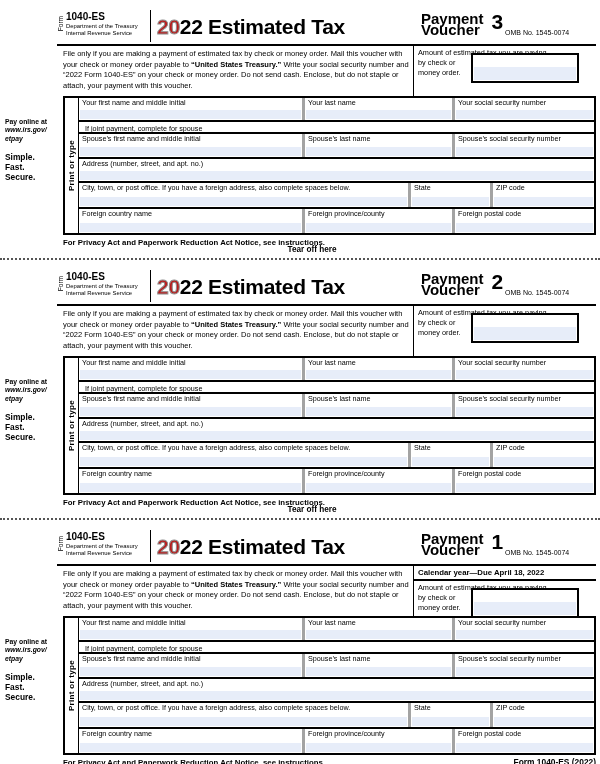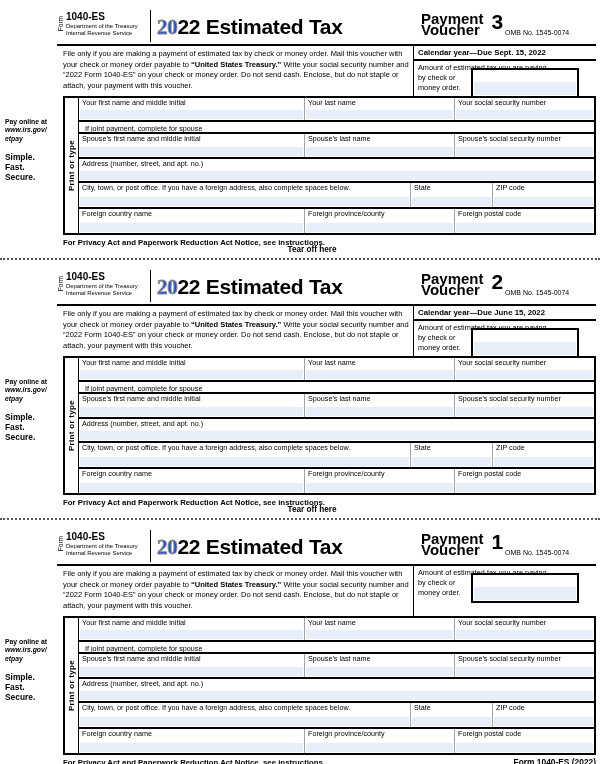--- a/index.html
+++ b/index.html
@@ -9,21 +9,21 @@
   .voucher { width:600px; height:236px; position:relative; background:#fff; }
 
   
   .vh { height:38px; position:relative; }
   .form-id { position:absolute; left:57px; top:4px; display:flex; align-items:center; }
   .form-rot { writing-mode:vertical-rl; transform:rotate(180deg); font-size:6.5px; line-height:7px; margin-right:2px; }
   .form-num { font-size:10px; font-weight:bold; line-height:13px; }
   .dept { font-size:5.9px; line-height:6.6px; }
   .vdivider { position:absolute; left:150px; top:4px; width:1px; height:32px; background:#000; }
   .title { position:absolute; left:157px; top:9px; font-size:21px; font-weight:bold; letter-spacing:-0.3px; white-space:nowrap; }
-  .yr-outline { color:#1d4ed8; -webkit-text-stroke:1px #8f8f8f; font-weight:bold;font-family:Liberation Serif, serif; }
+  .yr-outline { color:#b91c1c; -webkit-text-stroke:1px #8f8f8f; font-weight:bold; }
   .pv { position:absolute; left:421px; top:7px; display:flex; align-items:flex-start; }
   .pv-words { font-size:15px; font-weight:bold; line-height:11px; }
   .pv-num { font-size:21px; font-weight:bold; line-height:20px; margin-left:8px; margin-top:-1px; }
   .omb { position:absolute; left:505px; top:23px; font-size:7px; white-space:nowrap; }
 
   
   .mid { margin-left:57px; width:539px; height:52px; border-top:2px solid #000; position:relative; }
   .instructions { position:absolute; left:6px; top:3px; width:347px; font-size:7.5px; line-height:10.6px; }
   .right-box { position:absolute; left:356px; top:0; width:183px; height:52px; border-left:1px solid #000; }
   .cal { border-bottom:2px solid #000; font-size:7.8px; font-weight:bold; padding:2px 3px 2px 4px; white-space:nowrap; }
@@ -41,21 +41,21 @@
 
   
   .grid { margin-left:63px; width:533px; height:139px; border:2px solid #000; display:flex; }
   .strip { width:14px; border-right:1px solid #000; display:flex; align-items:center; justify-content:center; }
   .strip-text { writing-mode:vertical-rl; transform:rotate(180deg); font-size:8px; font-weight:bold; letter-spacing:0.3px; white-space:nowrap; }
   .rows { flex:1; display:flex; flex-direction:column; }
   .row { display:flex; border-bottom:2px solid #000; position:relative; }
   .row:last-child { border-bottom:none; }
   .r-names { height:24px; } .r-joint { height:12px; } .r-spouse { height:25px; }
   .r-addr { height:24px; } .r-city { height:26px; } .r-foreign { flex:1; }
-  .cell { position:relative; border-right:1px solid #a3a3a3; }
+  .cell { position:relative; border-right:3px solid #a3a3a3; }
   .cell:last-child { border-right:none; }
   .cell-label { font-size:7.2px; line-height:8.6px; padding:1px 2px 0 3px; white-space:nowrap; overflow:hidden; }
   .cell input { position:absolute; left:1px; right:1px; bottom:1px; height:9px; width:calc(100% - 2px); border:none; background:#e7edf9; font-size:8px; padding:0 2px; outline:none; }
   .cA { width:226px; } .cB { width:150px; } .cC { flex:1; }
   .cCity { width:332px; } .cState { width:82px; } .cZip { flex:1; }
   .joint-label { font-size:7.2px; padding:2px 2px 0 6px; }
 
   
   .privacy-row { margin:2px 4px 0 63px; width:533px; display:flex; justify-content:space-between; align-items:baseline; }
   .privacy { font-size:7.8px; font-weight:bold; }
@@ -91,21 +91,20 @@
         <div class="pv-num">3</div>
       </div>
       <div class="omb">OMB No. 1545-0074</div>
     </div>
 
     <div class="mid">
       <div class="instructions">
         <span>File only if you are making a payment of estimated tax by check or money order. Mail this voucher with your check or money order payable to </span><b>“United States Treasury.”</b><span> Write your social security number and “2022 Form 1040-ES” on your check or money order. Do not send cash. Enclose, but do not staple or attach, your payment with this voucher.</span>
       </div>
       <div class="right-box">
-        <div class="cal">Calendar year—Due Sept. 15, 2022</div>
         <div class="amount-area">
           <div class="amount-line1">Amount of estimated tax you are paying</div>
           <div class="amount-sub">
             <div>by check or</div>
             <div>money order.</div>
           </div>
           <div class="amount-box">
             <input type="text" style="">
           </div>
         </div>
@@ -229,21 +228,20 @@
         <div class="pv-num">2</div>
       </div>
       <div class="omb">OMB No. 1545-0074</div>
     </div>
 
     <div class="mid">
       <div class="instructions">
         <span>File only if you are making a payment of estimated tax by check or money order. Mail this voucher with your check or money order payable to </span><b>“United States Treasury.”</b><span> Write your social security number and “2022 Form 1040-ES” on your check or money order. Do not send cash. Enclose, but do not staple or attach, your payment with this voucher.</span>
       </div>
       <div class="right-box">
-        <div class="cal">Calendar year—Due June 15, 2022</div>
         <div class="amount-area">
           <div class="amount-line1">Amount of estimated tax you are paying</div>
           <div class="amount-sub">
             <div>by check or</div>
             <div>money order.</div>
           </div>
           <div class="amount-box">
             <input type="text" style="">
           </div>
         </div>
@@ -367,20 +365,21 @@
         <div class="pv-num">1</div>
       </div>
       <div class="omb">OMB No. 1545-0074</div>
     </div>
 
     <div class="mid">
       <div class="instructions">
         <span>File only if you are making a payment of estimated tax by check or money order. Mail this voucher with your check or money order payable to </span><b>“United States Treasury.”</b><span> Write your social security number and “2022 Form 1040-ES” on your check or money order. Do not send cash. Enclose, but do not staple or attach, your payment with this voucher.</span>
       </div>
       <div class="right-box">
+        <div class="cal">Calendar year—Due April 18, 2022</div>
         <div class="amount-area">
           <div class="amount-line1">Amount of estimated tax you are paying</div>
           <div class="amount-sub">
             <div>by check or</div>
             <div>money order.</div>
           </div>
           <div class="amount-box">
             <input type="text" style="">
           </div>
         </div>

